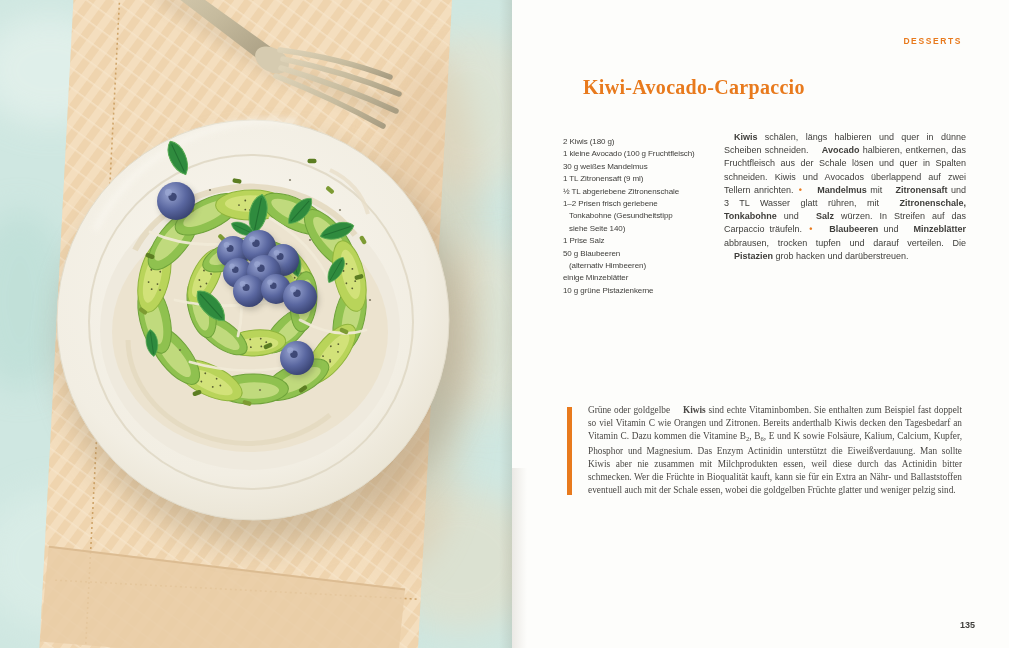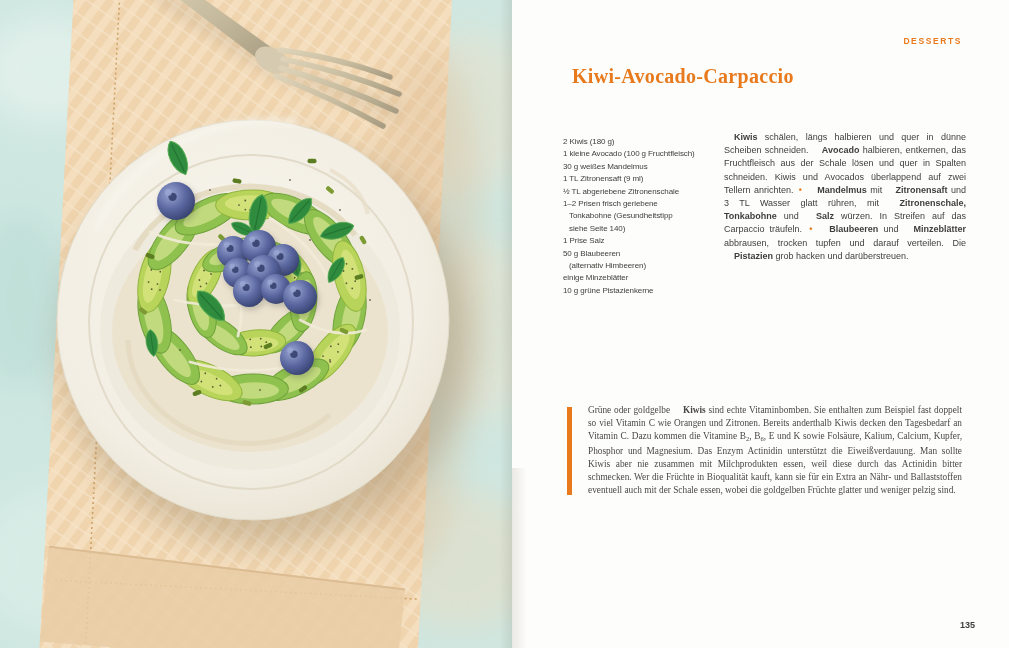--- a/index.html
+++ b/index.html
@@ -5,21 +5,21 @@
   html,body{margin:0;padding:0;background:#e9e7e2;}
   .spread{position:relative;width:1009px;height:648px;background:#fdfdfb;overflow:hidden;
           font-family:"Liberation Sans",sans-serif;color:var(--c-text,#3f3e3b);}
   .photo-page{position:absolute;left:0;top:0;width:512px;height:648px;}
   .photo-page svg{display:block;}
   .gutter{position:absolute;left:499px;top:0;width:28px;height:648px;pointer-events:none;
           background:linear-gradient(to right,rgba(70,55,30,0) 0%,rgba(70,55,30,0.10) 46%,rgba(70,55,30,0) 100%);}
   .recipe-page{position:absolute;left:512px;top:0;width:497px;height:468px;background:#fdfdfb;}
   .section-label{position:absolute;right:47px;top:36px;font-size:8.5px;font-weight:700;
                  letter-spacing:1.6px;color:var(--c-accent,#e87a1d);}
-  .title{position:absolute;left:55px;top:60px;margin:5px;font-family:"Liberation Serif",serif;
+  .title{position:absolute;left:55px;top:60px;margin:16px;font-family:"Liberation Serif",serif;
          font-size:20px;font-weight:700;letter-spacing:.3px;color:var(--c-accent,#e87a1d);}
   .col-ing{position:absolute;left:51px;top:136px;width:165px;font-size:8px;line-height:12.4px;
            letter-spacing:-.1px;white-space:nowrap;}
   .col-ing .block{margin-bottom:12px;}
   .col-ing .indent{padding-left:6px;}
   .col-instr{position:absolute;left:212px;top:131px;width:242px;font-size:9px;line-height:13.2px;
              text-align:justify;}
   .col-instr .b,.tip-body .b{font-weight:700;padding-left:10px;}
   .bullet{color:var(--c-accent,#e87a1d);font-weight:700;padding:0 2px;}
   .tip-box{position:absolute;left:55px;top:404px;width:400px;}

